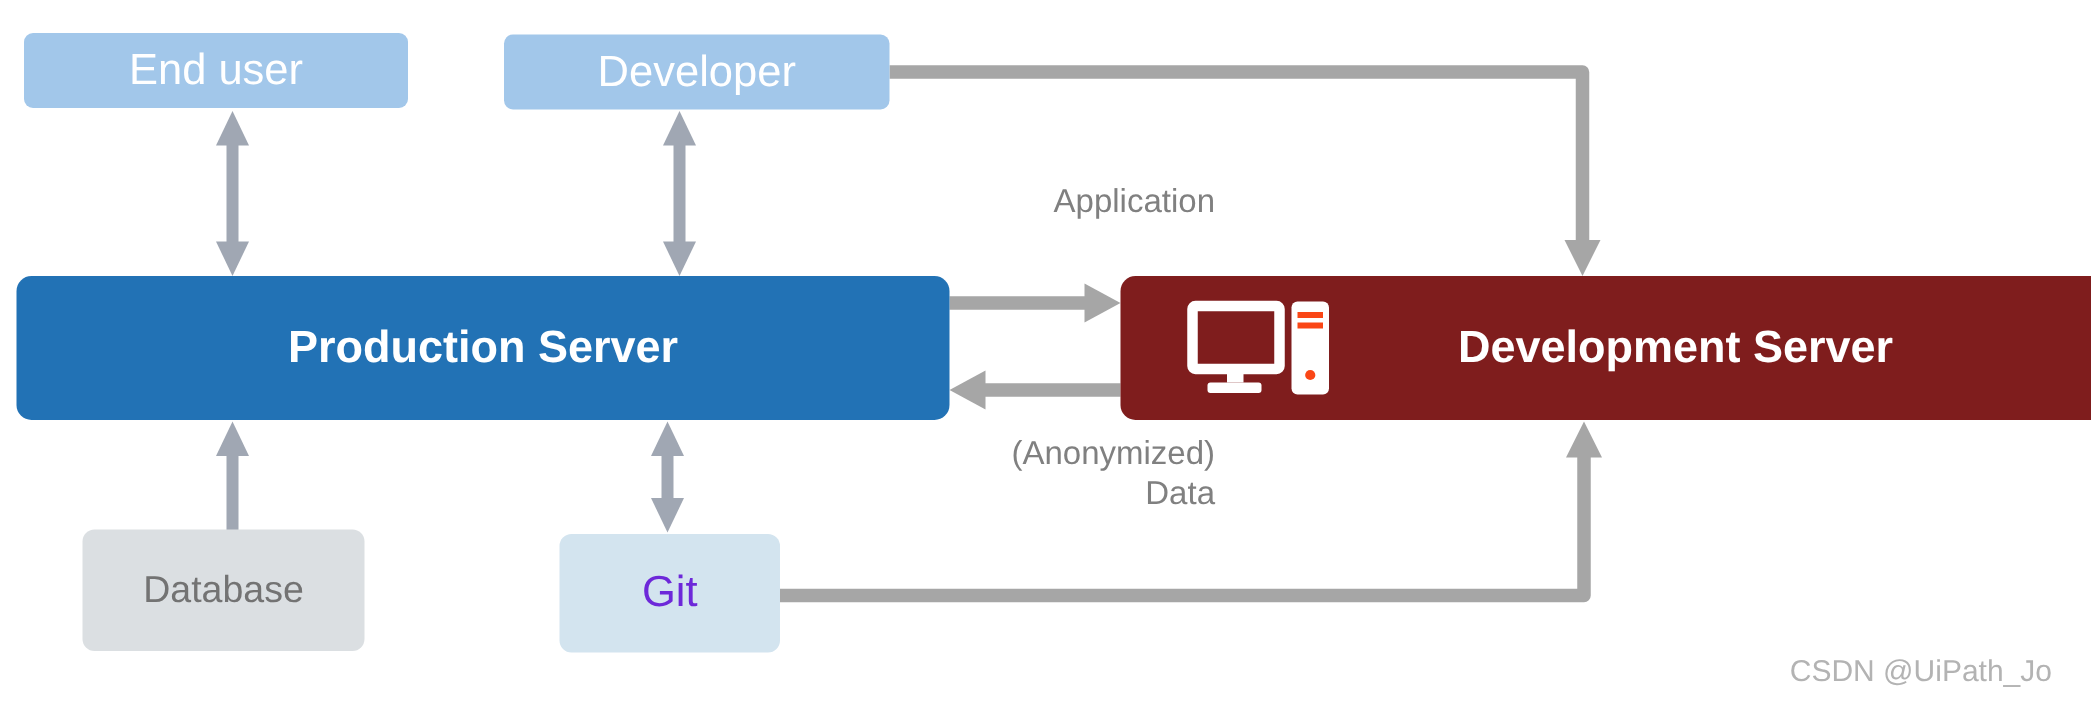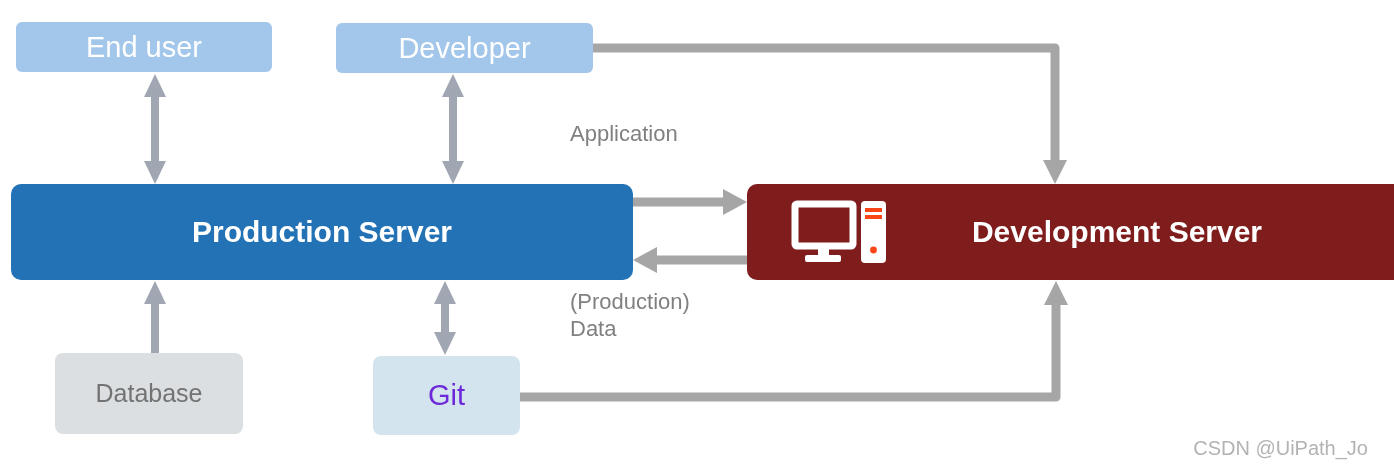--- a/index.html
+++ b/index.html
@@ -55,21 +55,21 @@
     color: #737373; font-size: 25px;
   }
   .git {
     left: 373px; top: 356px; width: 147px; height: 79px;
     background: #d3e4ef; border-radius: 8px;
     color: #6d28d9; font-size: 29px;
   }
   .flow-label {
     position: absolute;
     width: 240px;
-    text-align: left;
+    text-align: right;
     color: #808080;
     font-size: 22px;
     line-height: 27px;
     z-index: 2;
   }
   .label-upload     { left: 570px; top: 120px; }
   .label-anonymized { left: 570px; top: 288px; }
   .watermark {
     position: absolute;
     right: 26px;
@@ -161,19 +161,19 @@
 
   <div class="box git">
     <span>Git</span>
   </div>
 
   <div class="flow-label label-upload">
     <span>Application</span><br>
   </div>
 
   <div class="flow-label label-anonymized">
-    <span>(Production)</span><br>
+    <span>(Anonymized)</span><br>
     <span>Data</span>
   </div>
 
   <div class="watermark">CSDN @UiPath_Jo</div>
 
 </div>
 
 </body></html>

